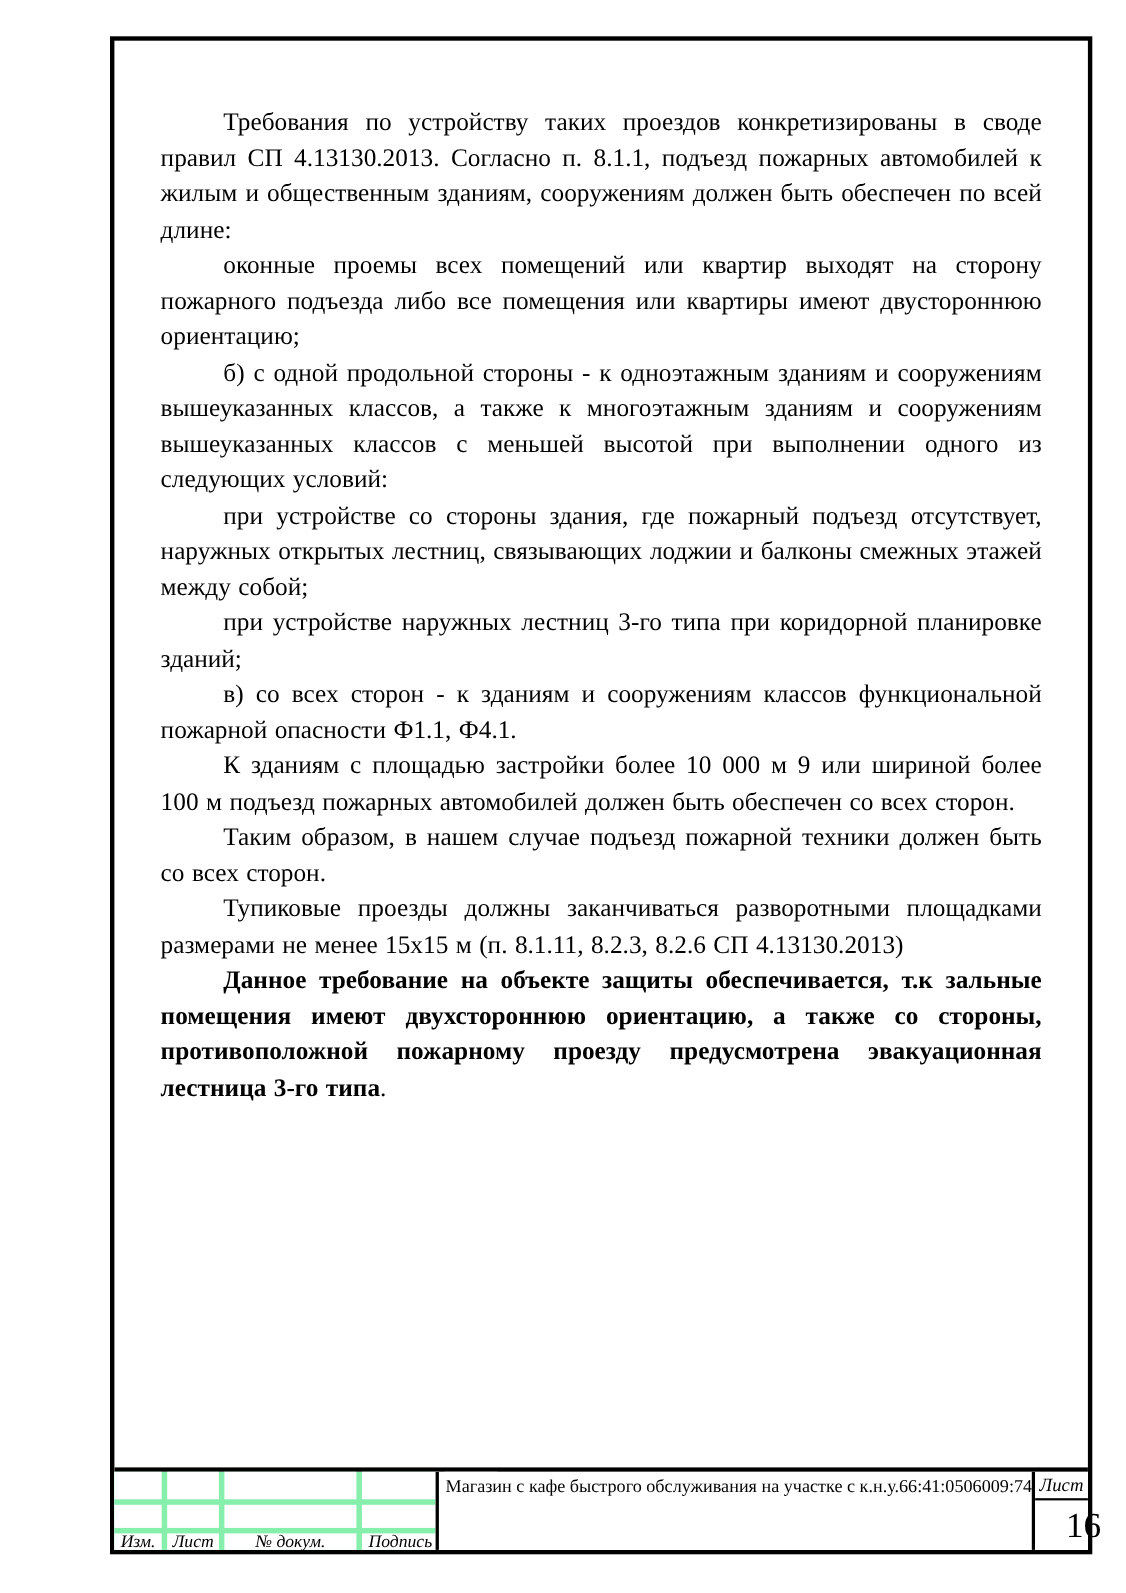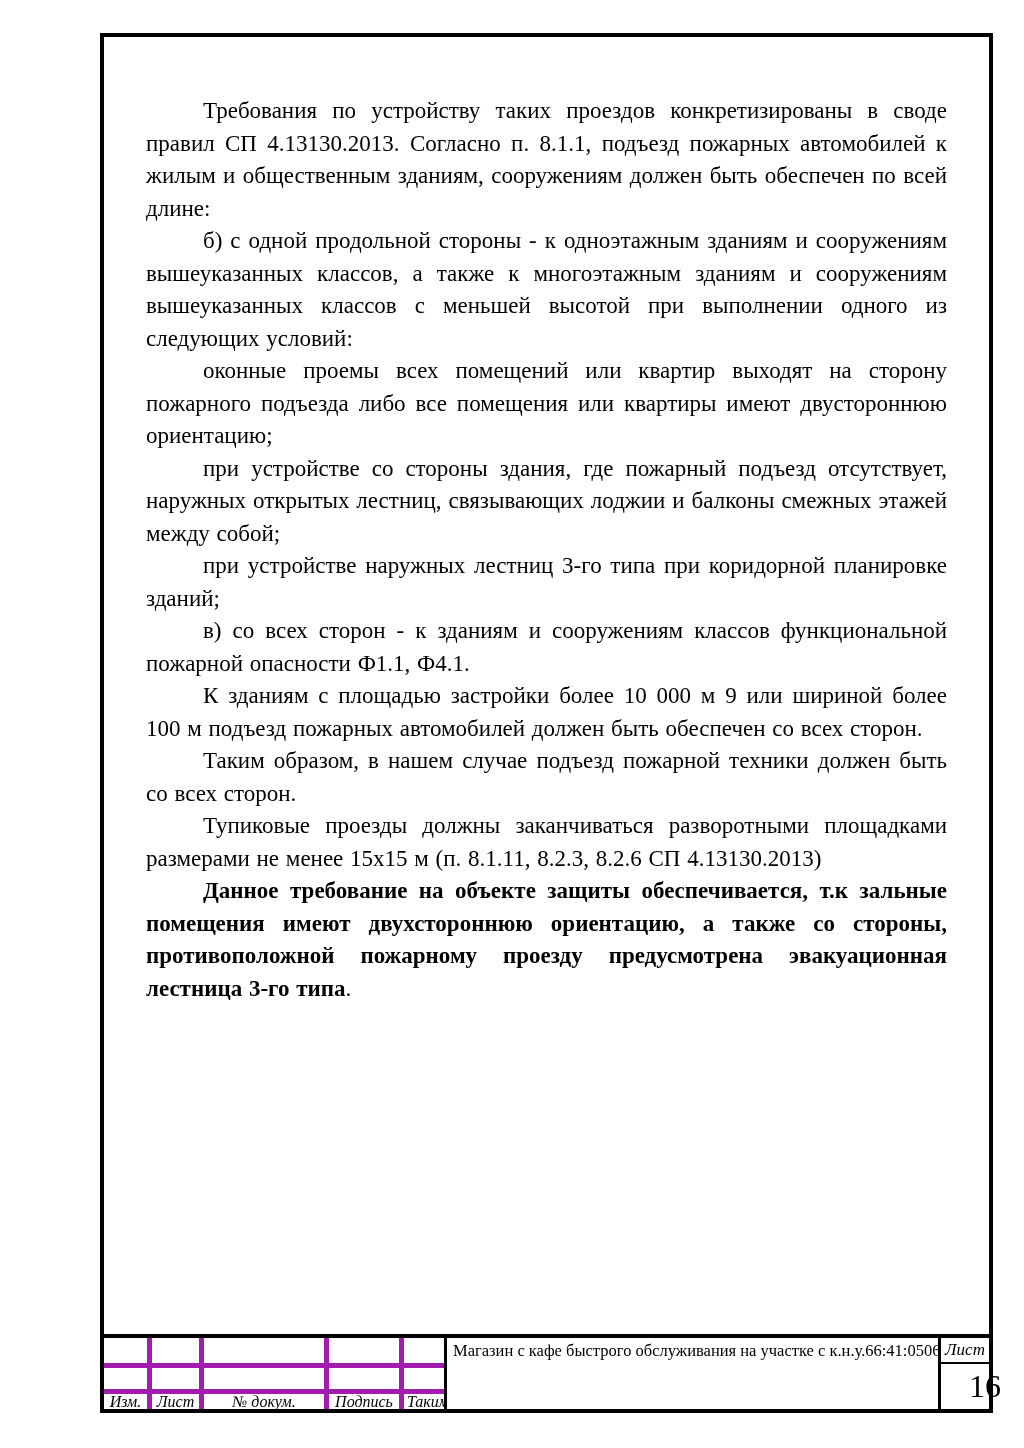--- a/index.html
+++ b/index.html
@@ -47,26 +47,26 @@
     position: absolute;
     left: 0;
     right: 0;
     bottom: 0;
     height: 71px;
     border-top: 4px solid #000000;
     display: flex;
     background: #ffffff;
   }
   .tb-left {
-    width: 340px;
+    width: 292px;
     display: grid;
     grid-template-columns: 43px 47px 120px 70px 48px;
     grid-template-rows: 25px 21px 1fr;
     gap: 5px;
-    background: #a21caf;
+    background: #86efac;
     flex: 0 0 auto;
   }
   .tb-cell {
     background: #ffffff;
     display: flex;
     align-items: center;
     justify-content: center;
     font-style: italic;
     font-size: 16px;
     white-space: nowrap;
@@ -109,22 +109,22 @@
   }
 </style>
 </head>
 <body>
 
 <div class="page">
   <div class="frame">
 
     <div class="content">
       <p>Требования по устройству таких проездов конкретизированы в своде правил СП 4.13130.2013. Согласно п. 8.1.1, подъезд пожарных автомобилей к жилым и общественным зданиям, сооружениям должен быть обеспечен по всей длине:</p>
+      <p>оконные проемы всех помещений или квартир выходят на сторону пожарного подъезда либо все помещения или квартиры имеют двустороннюю ориентацию;</p>
       <p>б) с одной продольной стороны - к одноэтажным зданиям и сооружениям вышеуказанных классов, а также к многоэтажным зданиям и сооружениям вышеуказанных классов с меньшей высотой при выполнении одного из следующих условий:</p>
-      <p>оконные проемы всех помещений или квартир выходят на сторону пожарного подъезда либо все помещения или квартиры имеют двустороннюю ориентацию;</p>
       <p>при устройстве со стороны здания, где пожарный подъезд отсутствует, наружных открытых лестниц, связывающих лоджии и балконы смежных этажей между собой;</p>
       <p>при устройстве наружных лестниц 3-го типа при коридорной планировке зданий;</p>
       <p>в) со всех сторон - к зданиям и сооружениям классов функциональной пожарной опасности Ф1.1, Ф4.1.</p>
       <p>К зданиям с площадью застройки более 10 000 м 9 или шириной более 100 м подъезд пожарных автомобилей должен быть обеспечен со всех сторон.</p>
       <p>Таким образом, в нашем случае подъезд пожарной техники должен быть со всех сторон.</p>
       <p>Тупиковые проезды должны заканчиваться разворотными площадками размерами не менее 15х15 м (п. 8.1.11, 8.2.3, 8.2.6 СП 4.13130.2013)</p>
       <p class="bold"><span class="b">Данное требование на объекте защиты обеспечивается, т.к зальные помещения имеют двухстороннюю ориентацию, а также со стороны, противоположной пожарному проезду предусмотрена эвакуационная лестница 3-го типа</span><span>.</span></p>
     </div>
 
     <div class="titleblock">

